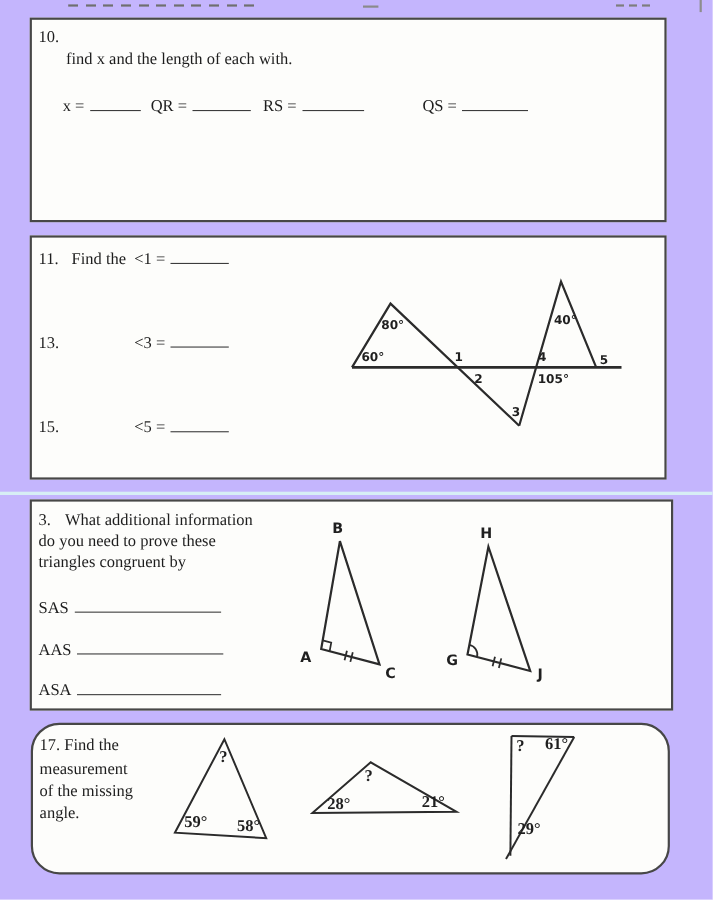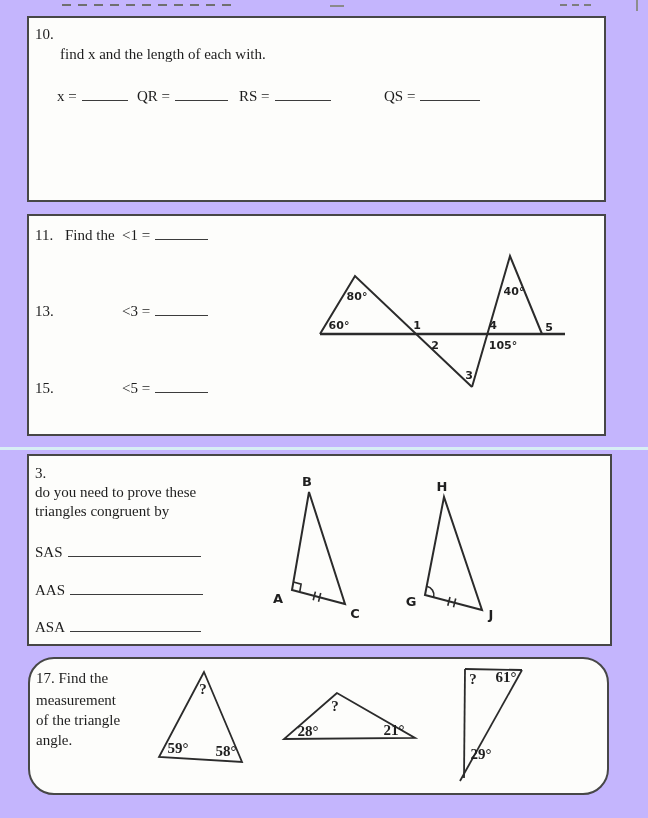--- a/index.html
+++ b/index.html
@@ -82,20 +82,21 @@
       <text class="figA-lbl" x="159" y="130" text-anchor="middle" dominant-baseline="central">3</text>
       <text class="figA-lbl" x="183" y="80" text-anchor="middle" dominant-baseline="central">4</text>
       <text class="figA-lbl" x="193" y="100" text-anchor="middle" dominant-baseline="central">105°</text>
       <text class="figA-lbl" x="239" y="82" text-anchor="middle" dominant-baseline="central">5</text>
       <text class="figA-lbl" x="204" y="46" text-anchor="middle" dominant-baseline="central">40°</text>
     </svg>
   </section>
 
   <section class="box" style="left:27px; top:454px; width:581px; height:188px;">
     <span class="abs t15" style="left:6px; top:8px;">3.</span>
+    <span class="abs t15" style="left:30px; top:8px;">What additional information</span>
     <span class="abs t15" style="left:6px; top:27px;">do you need to prove these</span>
     <span class="abs t15" style="left:6px; top:46px;">triangles congruent by</span>
 
     <div class="abs t15" style="left:6px; top:87px;">
       <span>SAS</span><span class="blank" style="width:133px;"></span>
     </div>
     <div class="abs t15" style="left:6px; top:125px;">
       <span>AAS</span><span class="blank" style="width:133px;"></span>
     </div>
     <div class="abs t15" style="left:6px; top:162px;">
@@ -117,21 +118,21 @@
       <line class="stroke" x1="190.7" y1="128.5" x2="188.5" y2="137.2" stroke-width="1.6"></line>
       <text class="figB-lbl" x="177" y="16" text-anchor="middle" dominant-baseline="central">H</text>
       <text class="figB-lbl" x="146" y="131" text-anchor="middle" dominant-baseline="central">G</text>
       <text class="figB-lbl" x="226" y="144" text-anchor="middle" dominant-baseline="central">J</text>
     </svg>
   </section>
 
   <section class="box" style="left:28px; top:657px; width:577px; height:134px;border-radius:26px;">
     <span class="abs t15" style="left:6px; top:10px;">17. Find the</span>
     <span class="abs t15" style="left:6px; top:32px;">measurement</span>
-    <span class="abs t15" style="left:6px; top:52px;">of the triangle</span>
+    <span class="abs t15" style="left:6px; top:52px;">of the missing</span>
     <span class="abs t15" style="left:6px; top:72px;">angle.</span>
 
     <svg class="abs" style="left:110px; top:0px;" width="405" height="133" viewBox="0 0 405 133">
       <path class="stroke" d="M64,13 L19,98 L102,103 Z" stroke-width="1.8"></path>
       <text class="figC-lbl" x="63" y="30" text-anchor="middle" dominant-baseline="central">?</text>
       <text class="figC-lbl" x="38" y="89" text-anchor="middle" dominant-baseline="central">59°</text>
       <text class="figC-lbl" x="86" y="92" text-anchor="middle" dominant-baseline="central">58°</text>
 
       <path class="stroke" d="M197,34 L144,80 L275,79 Z" stroke-width="1.8"></path>
       <text class="figC-lbl" x="195" y="47" text-anchor="middle" dominant-baseline="central">?</text>

